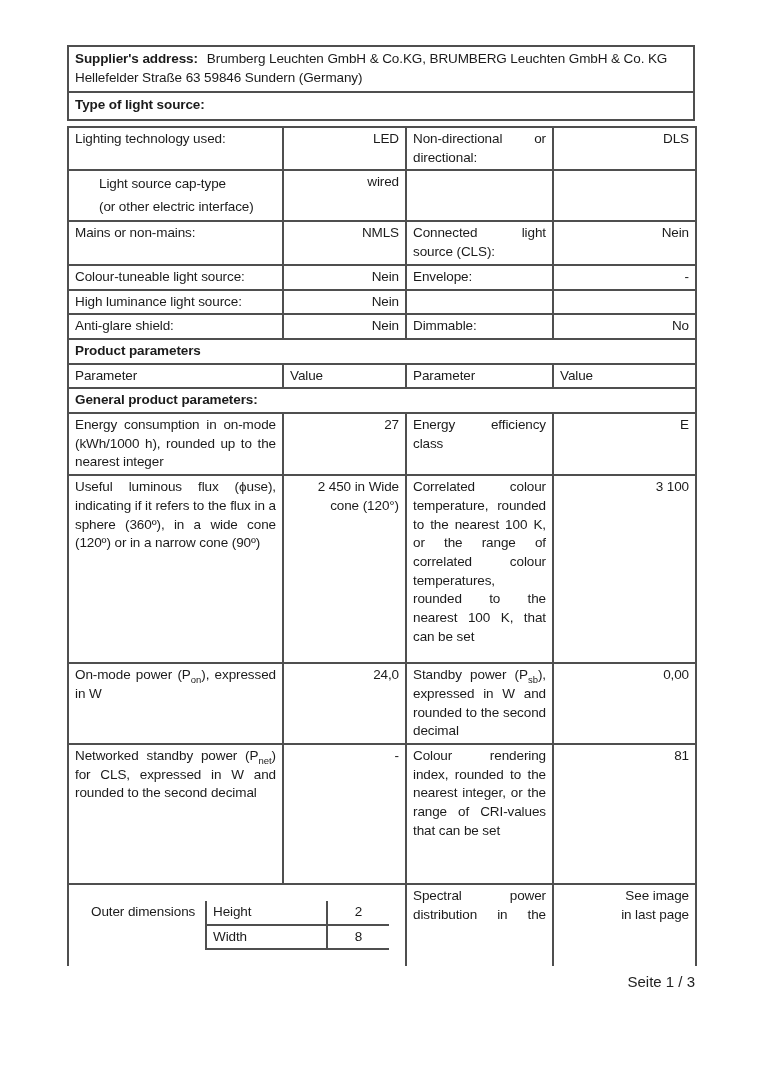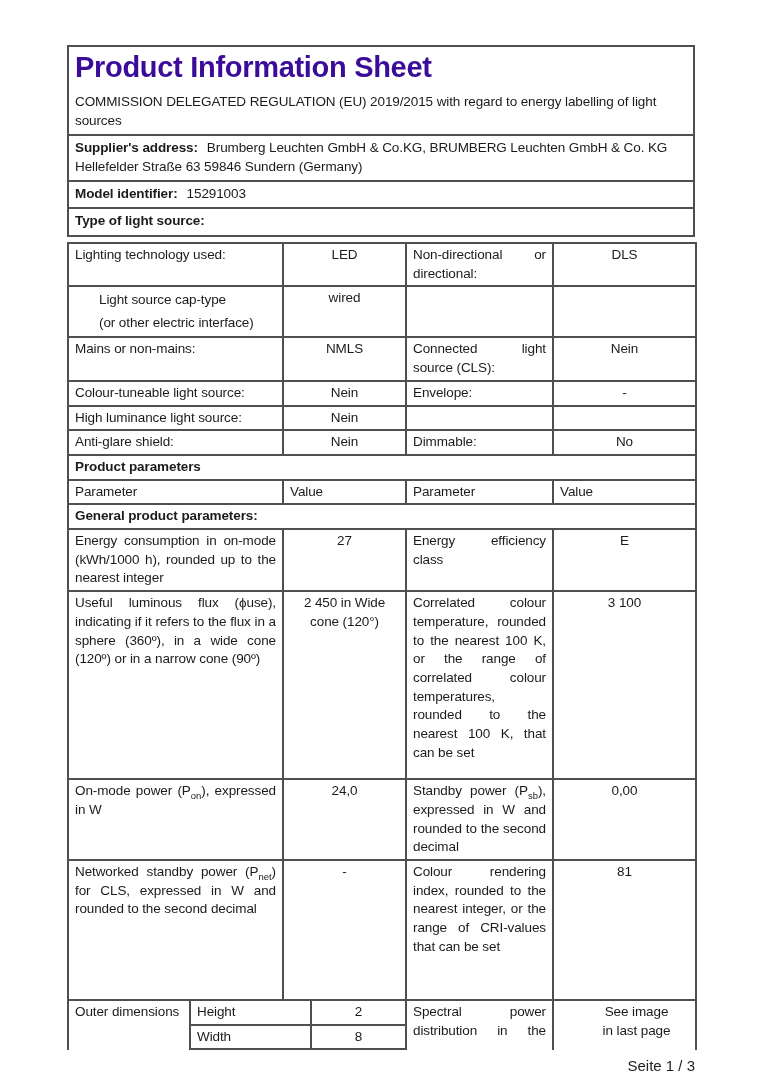--- a/index.html
+++ b/index.html
@@ -13,53 +13,44 @@
      padding:2px 6px;letter-spacing:-0.1px;overflow:hidden;}
   
   .head-tbl{margin:0 0 5px 0;}
   .head-tbl td{padding:3px 9px 3px 6px;}
   .title-cell{padding:7px 9px 4px 6px;}
   h1{margin:0;font-size:29px;line-height:35px;font-weight:bold;letter-spacing:-0.3px;}
   .subtitle{margin:7px 0 0 0;font-size:13.5px;line-height:19px;}
   .lab{font-weight:bold;margin-right:9px;}
   
   .lbl{text-align:justify;}
-  .val{text-align:center;}
+  .val{text-align:right;}
   .merged{font-weight:bold;}
   .preline{white-space:pre-line;padding-left:30px;}
   .gap-lines{line-height:22.5px;}
   .jall{text-align:justify;text-align-last:justify;}
   sub{font-size:9.5px;line-height:0;letter-spacing:0;}
   .last td{border-bottom:none;}
-  .dims-cell{padding:0;}
+  .dims-cell{padding:16px;}
   .dims{width:100%;}
   .dims td{border:2px solid #4f4f4f;}
   .dlabel{border-left:none !important;border-top:none !important;border-bottom:none !important;width:108px;}
   .dkey{border-top:none !important;width:107px;}
   .dval{border-top:none !important;border-right:none !important;text-align:center;}
   .footer{margin-top:7px;text-align:right;font-size:15px;color:#222;letter-spacing:0;}
 </style>
 </head>
 <body>
 
 <div class="sheet">
 
   <table class="head-tbl">
     <tbody>
-        <tr style="height:89px">
-      <td class="title-cell">
-        <h1 style="color: rgb(59, 12, 154);">Product Information Sheet</h1>
-        <p class="subtitle">COMMISSION DELEGATED REGULATION (EU) 2019/2015 with regard to energy labelling of light sources</p>
-      </td>
-    </tr>
     <tr style="height:46px">
       <td><span class="lab">Supplier's address:</span><span>Brumberg Leuchten GmbH &amp; Co.KG, BRUMBERG Leuchten GmbH &amp; Co. KG Hellefelder Straße 63 59846 Sundern (Germany)</span></td>
-    </tr>
-    <tr style="height:27px">
-      <td><span class="lab">Model identifier:</span><span>15291003</span></td>
     </tr>
     <tr style="height:28px">
       <td><span class="lab">Type of light source:</span></td>
     </tr>
   </tbody>
     </table>
 
   <table class="main-tbl">
     <colgroup>
         <col style="width:215px">

